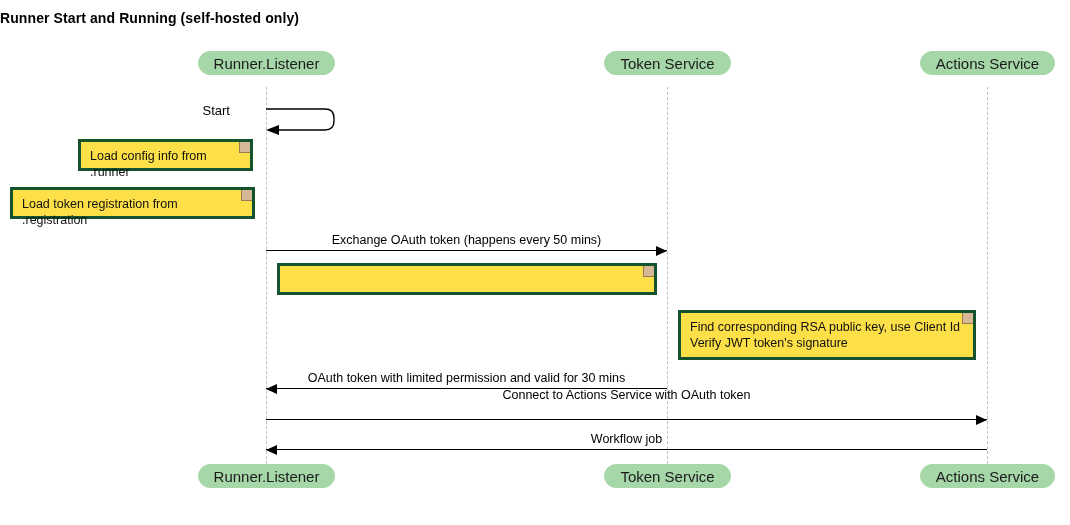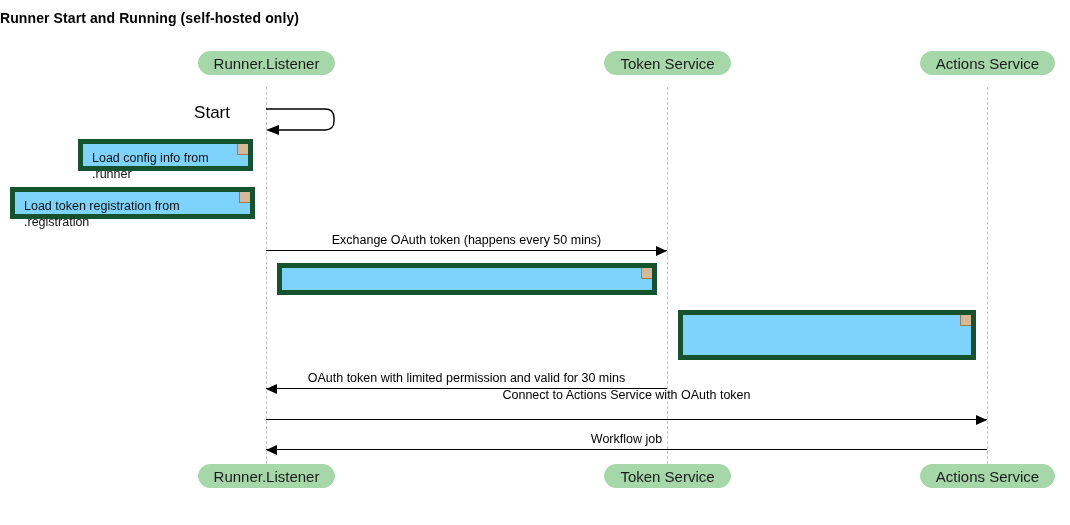--- a/index.html
+++ b/index.html
@@ -48,22 +48,22 @@
   }
   
   .lifeline {
     position: absolute;
     width: 0;
     border-left: 1px dashed #c2c2c2;
   }
   
   .note {
     position: absolute;
-    background: #7dd3fc;
-    border: 5px solid #14532d;
+    background: #fde047;
+    border: 3px solid #14532d;
     box-sizing: border-box;
     padding: 6px 9px 6px 9px;
   }
   .note-text {
     font-size: 12.5px;
     color: #111111;
     line-height: 16px;
     white-space: pre-line;
   }
   .note-fold {
@@ -109,21 +109,21 @@
   
   .selfcall {
     position: absolute;
   }
   .selfcall svg {
     display: block;
     overflow: visible;
   }
   .selfcall-label {
     position: absolute;
-    font-size: 17px;
+    font-size: 13px;
     color: #000000;
     white-space: nowrap;
   }
 </style>
 </head>
 <body>
 
 <div id="canvas">
 
   <div class="diagram-title">Runner Start and Running (self-hosted only)</div>
@@ -163,20 +163,22 @@
       </div>
       <div class="note" style="left: 10px; top: 187px; width: 245px; height: 32px;">
         <div class="note-fold"></div>
         <div class="note-text">Load token registration from .registration</div>
       </div>
       <div class="note" style="left: 277px; top: 263px; width: 380px; height: 32px;">
         <div class="note-fold"></div>
       </div>
       <div class="note" style="left: 678px; top: 310px; width: 298px; height: 50px;">
         <div class="note-fold"></div>
+        <div class="note-text">Find corresponding RSA public key, use Client Id
+Verify JWT token's signature</div>
       </div>
     </div>
 
   <div id="messages-group">
       <div class="msg" style="left: 266px; top: 250px; width: 401px;"></div>
       <div class="arrowhead right" style="top: 246px; left: 656px;"></div>
       <div class="msg-label" style="left: 266px; width: 401px; top: 233px;">Exchange OAuth token (happens every 50 mins)</div>
       <div class="msg" style="left: 266px; top: 388px; width: 401px;"></div>
       <div class="arrowhead left" style="top: 384px; left: 266px;"></div>
       <div class="msg-label" style="left: 266px; width: 401px; top: 371px;">OAuth token with limited permission and valid for 30 mins</div>

